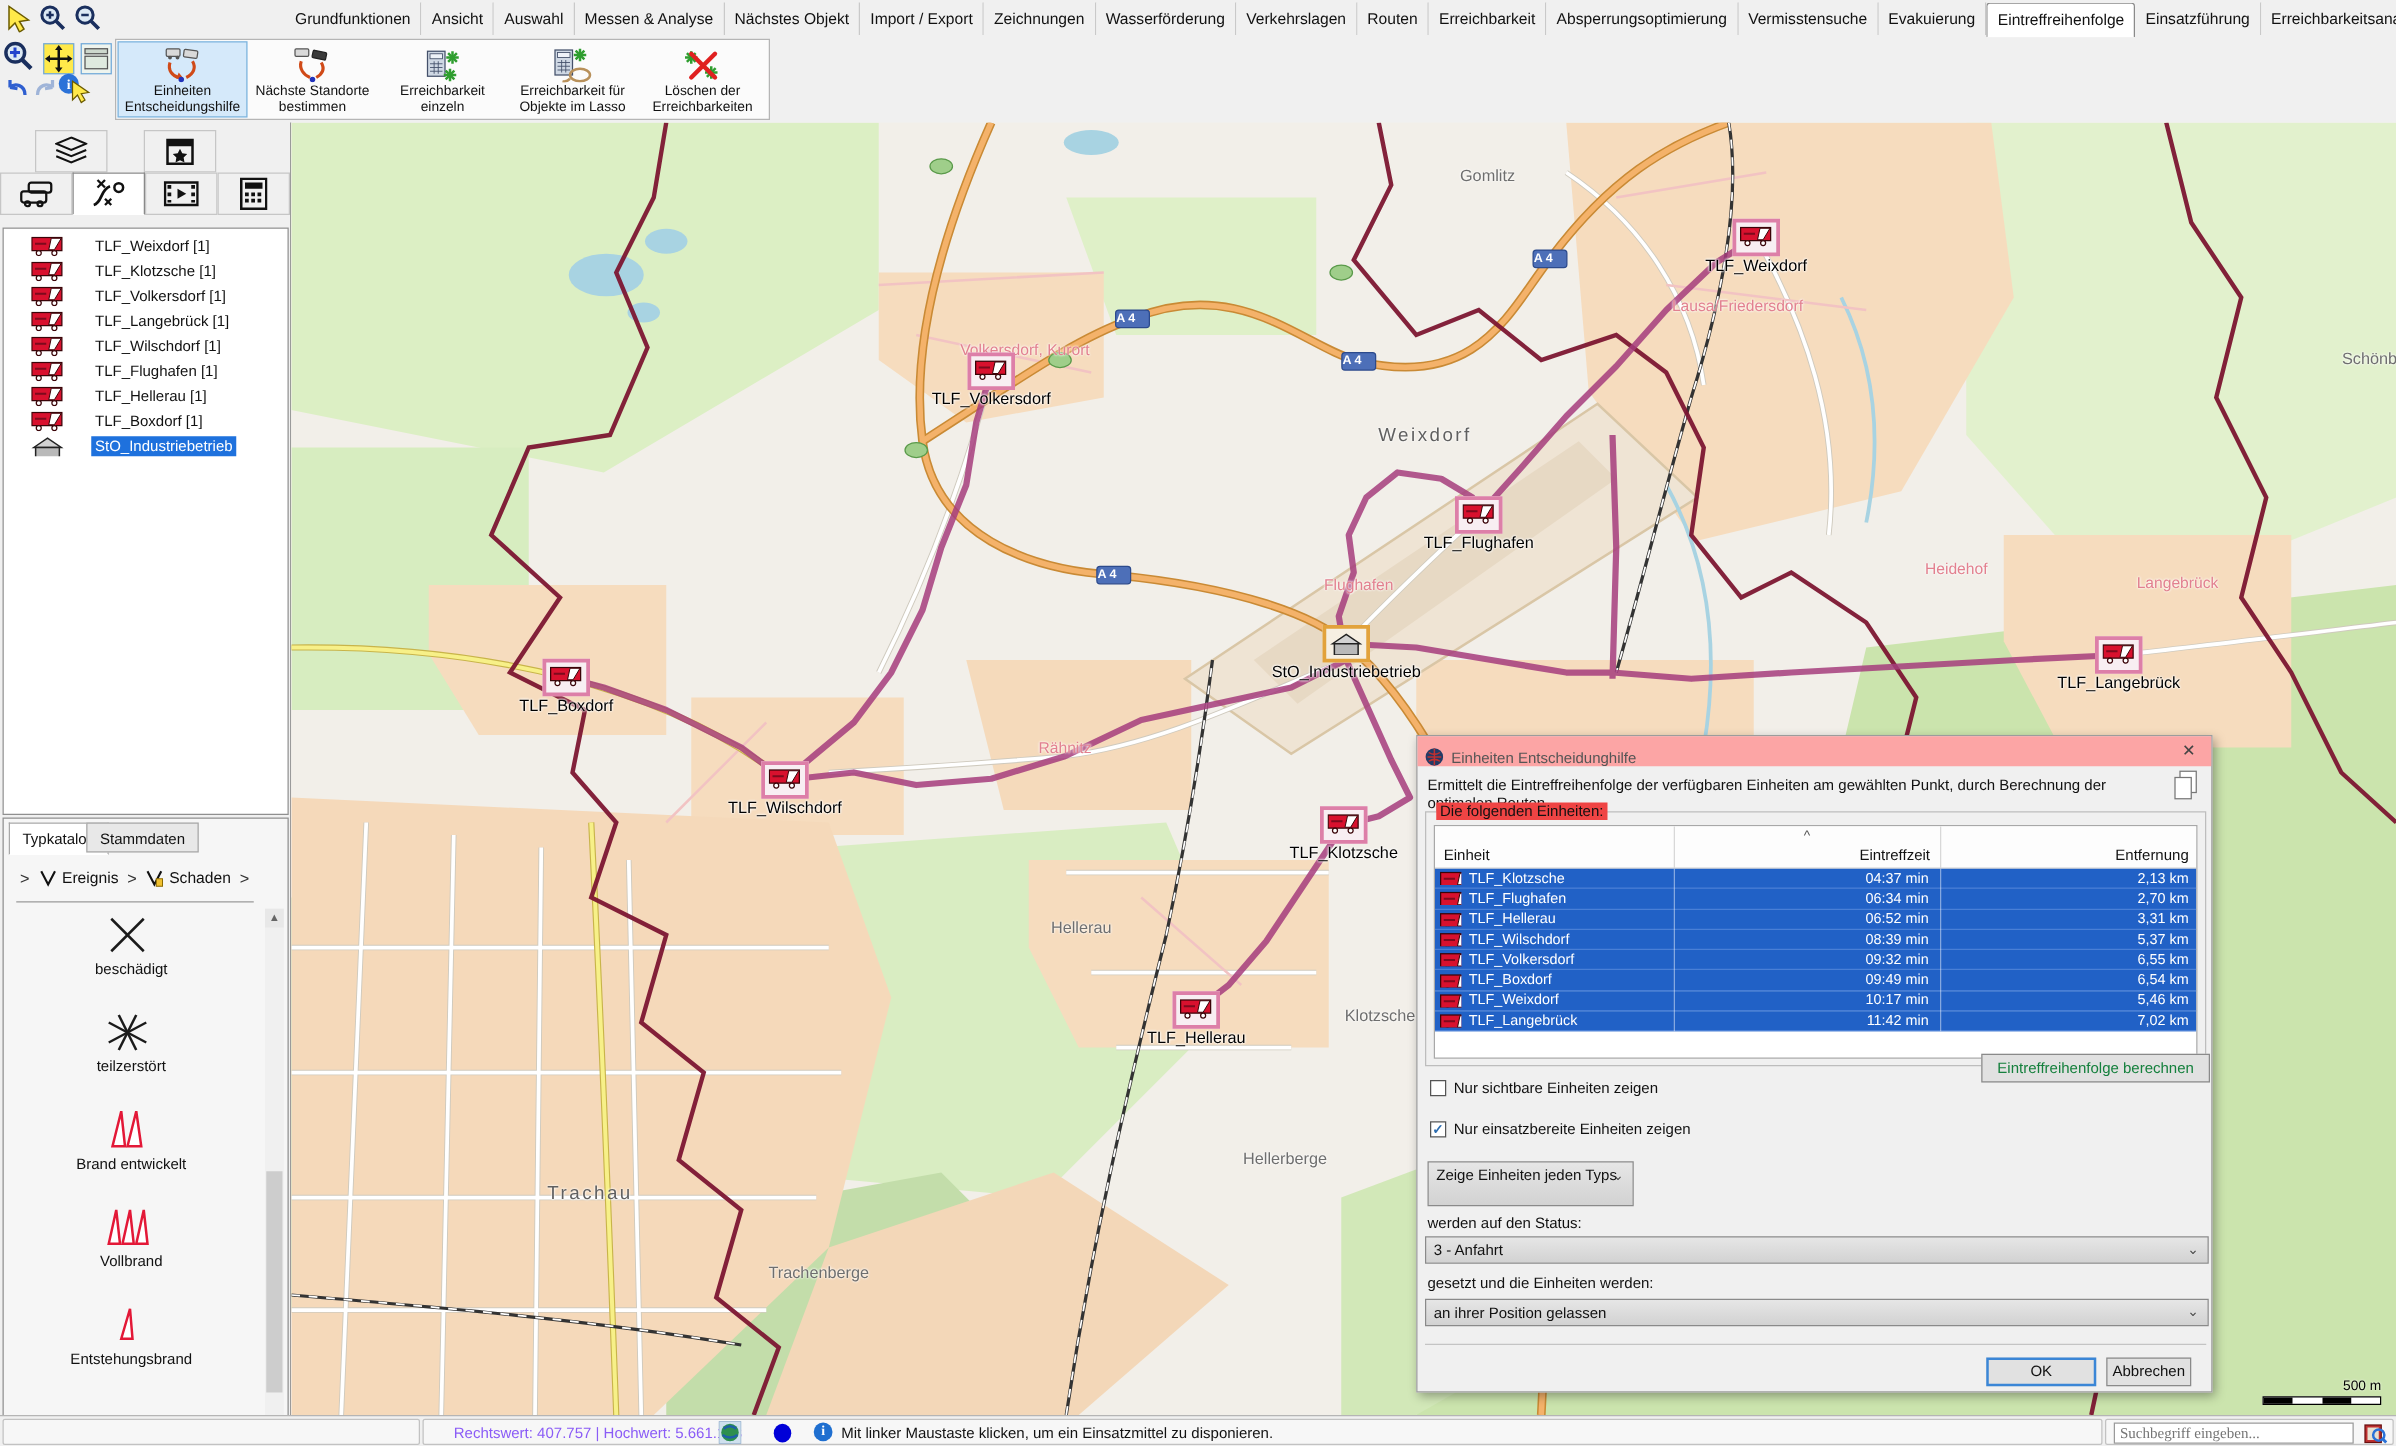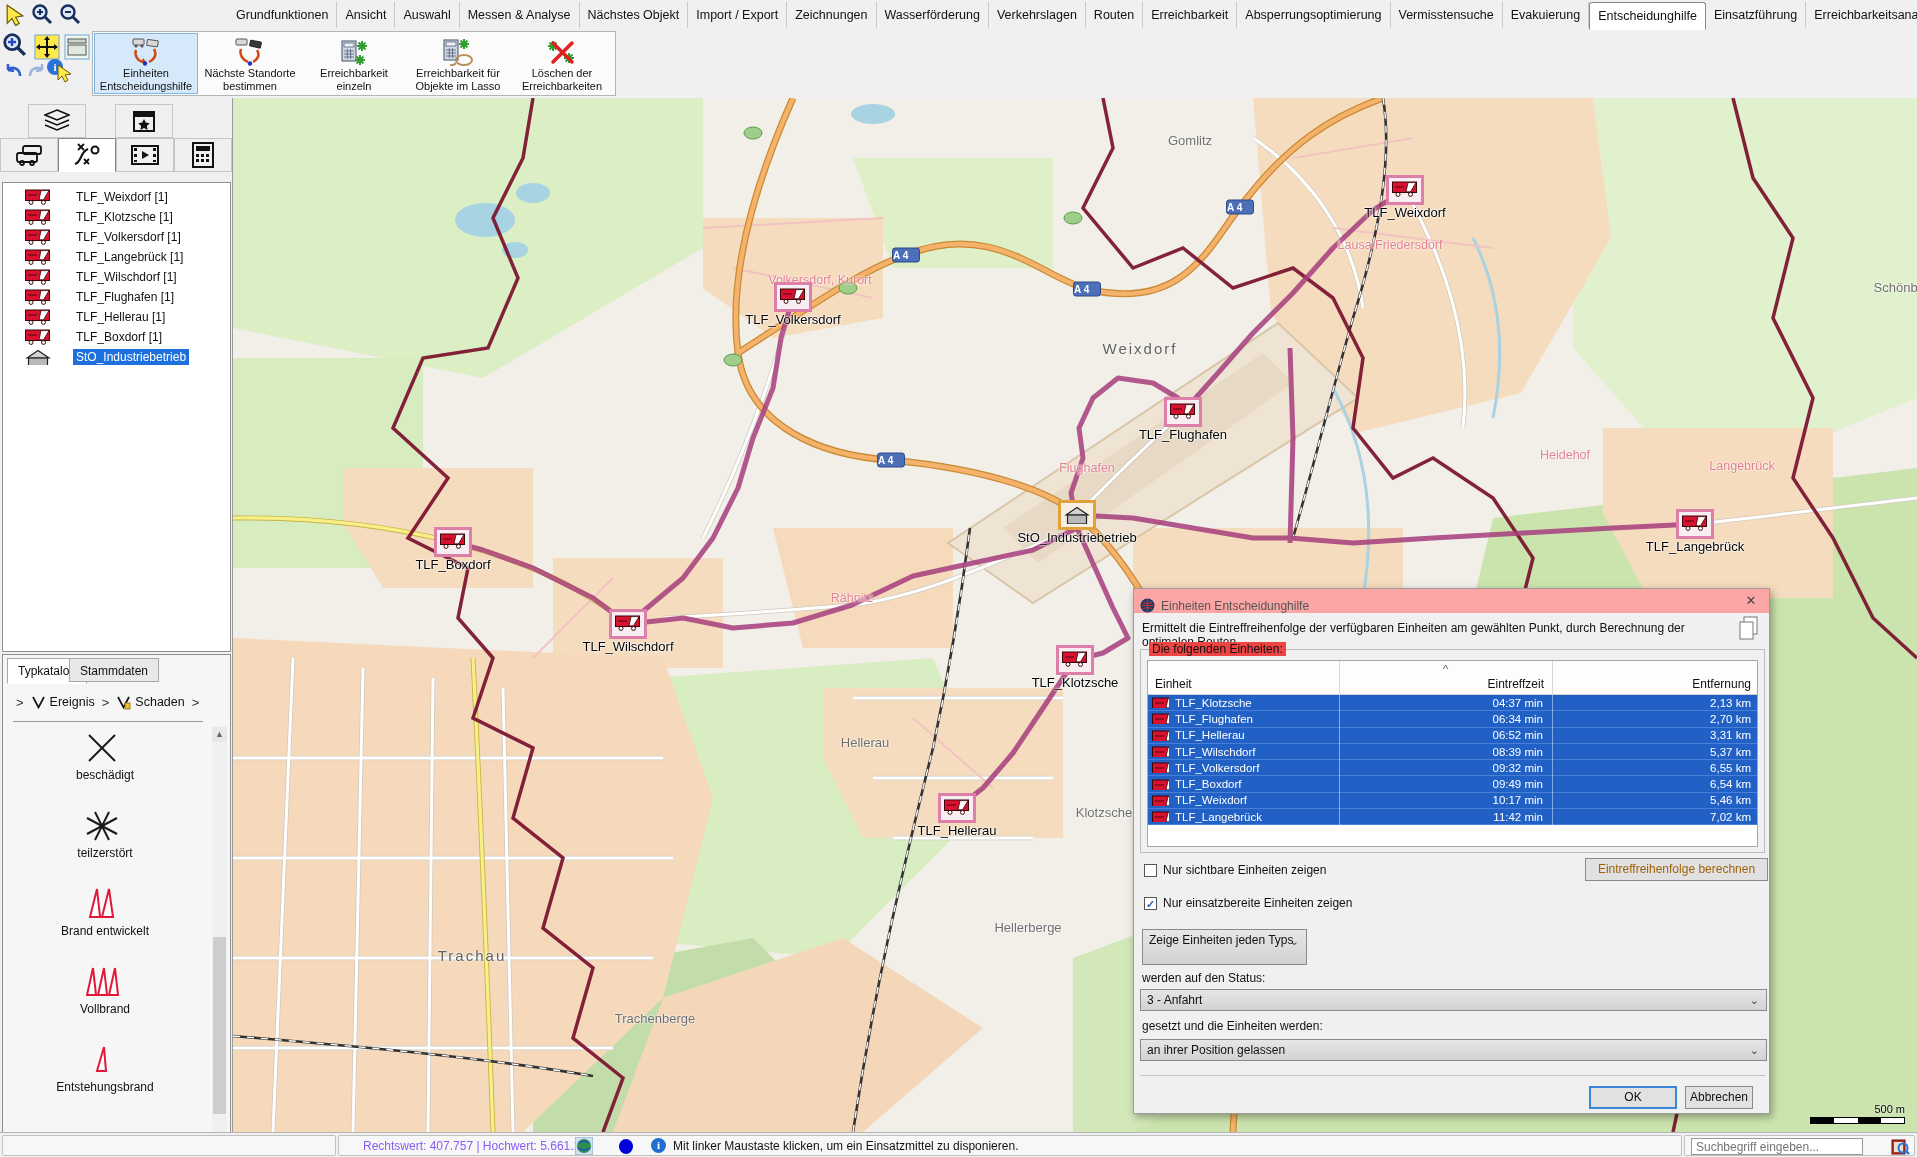--- a/index.html
+++ b/index.html
@@ -107,22 +107,22 @@
   .trow .rtruck { width:17px; height:11px; margin-left:4px; flex:0 0 auto; }
   .trow .rname { margin-left:6px; width:160px; }
   .trow .rtime { width:208px; text-align:right; }
   .trow .rdist { position:absolute; right:6px; }
   .vline { position:absolute; top:0; width:1px; height:100%; background:rgba(255,255,255,.45); }
 
   .dlg-check { position:absolute; display:flex; align-items:center; }
   .cbox { width:13px; height:13px; background:#fff; border:1px solid #555; margin-right:6px;
     font-size:11px; line-height:12px; text-align:center; color:#2b6cb0; font-weight:bold; }
   .dlg-check span.lbl { font-size:12px; color:#111; }
-  #btn-calc { position:absolute; left:451px; top:269px; width:183px; height:23px;
-    background:#e1e1e1; border:1px solid #8a8a8a; font-size:12px; color:#a16207;
+  #btn-calc { position:absolute; left:451px; top:254px; width:183px; height:23px;
+    background:#e1e1e1; border:1px solid #8a8a8a; font-size:12px; color:#15803d;
     text-align:center; line-height:21px; }
   .combo { position:absolute; background:linear-gradient(#e6e6e6,#d2d2d2);
     border:1px solid #8a8a8a; font-size:12px; color:#111; line-height:20px; padding-left:6px; }
   .combo .chev { position:absolute; right:7px; top:0; color:#444; font-size:11px; }
   .dlg-label { position:absolute; font-size:12px; color:#111; }
   #dlg-divider { position:absolute; left:6px; top:486px; width:625px; height:1px; background:#c4c4c4; }
   .dlg-btn { position:absolute; top:497px; height:23px; background:#e1e1e1;
     border:1px solid #8a8a8a; font-size:12px; color:#111; text-align:center; line-height:21px; }
   #btn-ok { left:455px; width:88px; border:2px solid #3b86d6; line-height:19px; }
   #btn-cancel { left:551px; width:68px; }
@@ -136,23 +136,23 @@
   #sb2 { left:338px; width:1344px; }
   #sb-coords { position:absolute; left:24px; top:3px; font-size:12px; color:#8b5cf6; }
   #sb-globe { position:absolute; left:236px; top:1px; }
   #sb-dot { position:absolute; left:280px; top:3px; width:14px; height:15px;
     background:#0000d8; border-radius:50%; }
   #sb-info { position:absolute; left:312px; top:2px; width:15px; height:15px; background:#1f6fd0;
     border-radius:50%; color:#fff; font-size:11px; font-weight:bold; text-align:center;
     line-height:15px; font-family:"Liberation Serif",serif; }
   #sb-msg { position:absolute; left:334px; top:3px; font-size:12px; color:#111; }
   #sb3 { left:1684px; width:231px; }
-  #sb-search { position:absolute; left:6px; top:2px; width:172px; height:17px;
+  #sb-search { position:absolute; left:6px; top:2px; width:192px; height:17px;
     border:1px solid #9a9a9a; font-size:12px; color:#ec4899; padding:0 4px;
-    font-family:Liberation Sans, sans-serif; }
+    font-family:Liberation Serif, serif; }
   #sb-searchico { position:absolute; right:4px; top:1px; width:19px; height:19px; }
 </style>
 </head>
 <body>
 
 <svg width="0" height="0" style="position:absolute">
   <defs>
     <g id="tlf-truck">
       <rect x="0.5" y="1" width="24" height="10.5" fill="#d8112e" stroke="#3a0408" stroke-width="1"></rect>
       <polygon points="16,1.6 24,1.6 18.5,10.8 14,10.8" fill="#fff" stroke="#3a0408" stroke-width="0.8"></polygon>
@@ -283,21 +283,21 @@
         <div class="tab">Nächstes Objekt</div>
         <div class="tab">Import / Export</div>
         <div class="tab">Zeichnungen</div>
         <div class="tab">Wasserförderung</div>
         <div class="tab">Verkehrslagen</div>
         <div class="tab">Routen</div>
         <div class="tab">Erreichbarkeit</div>
         <div class="tab">Absperrungsoptimierung</div>
         <div class="tab">Vermisstensuche</div>
         <div class="tab">Evakuierung</div>
-        <div class="tab active">Entscheidunghilfe</div>
+        <div class="tab active">Eintreffreihenfolge</div>
         <div class="tab">Einsatzführung</div>
         <div class="tab">Erreichbarkeitsanalyse</div>
       </div>
   </div>
 
   <div id="toolbar">
     <svg class="mb-ico" style="left:3px;top:3px" width="28" height="28">
         <use href="#magnifier" transform="scale(1.15)"></use>
         <line x1="5" y1="9" x2="13" y2="9" stroke="#2244cc" stroke-width="2.4"></line>
         <line x1="9" y1="5" x2="9" y2="13" stroke="#2244cc" stroke-width="2.4"></line>

